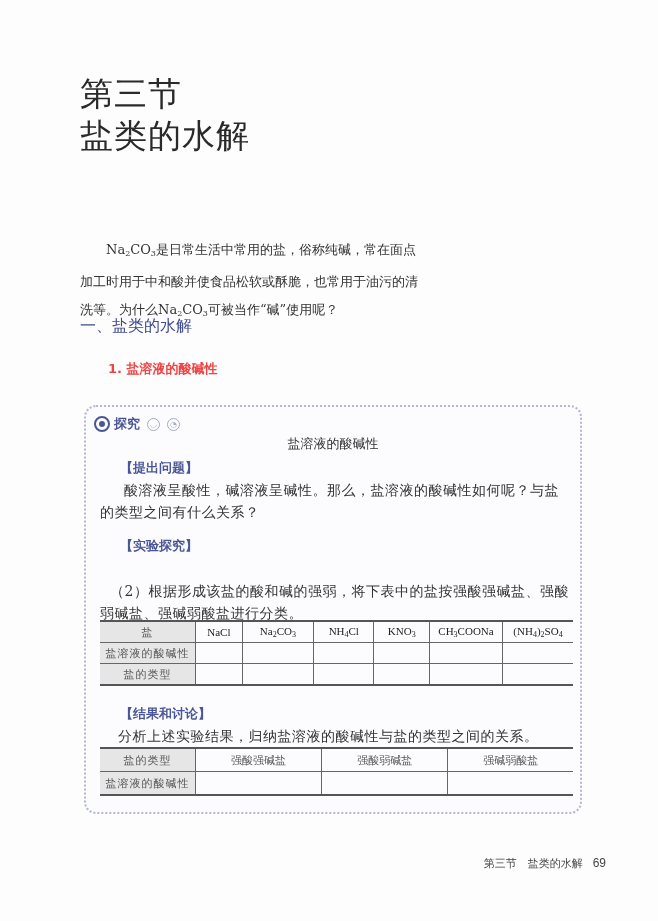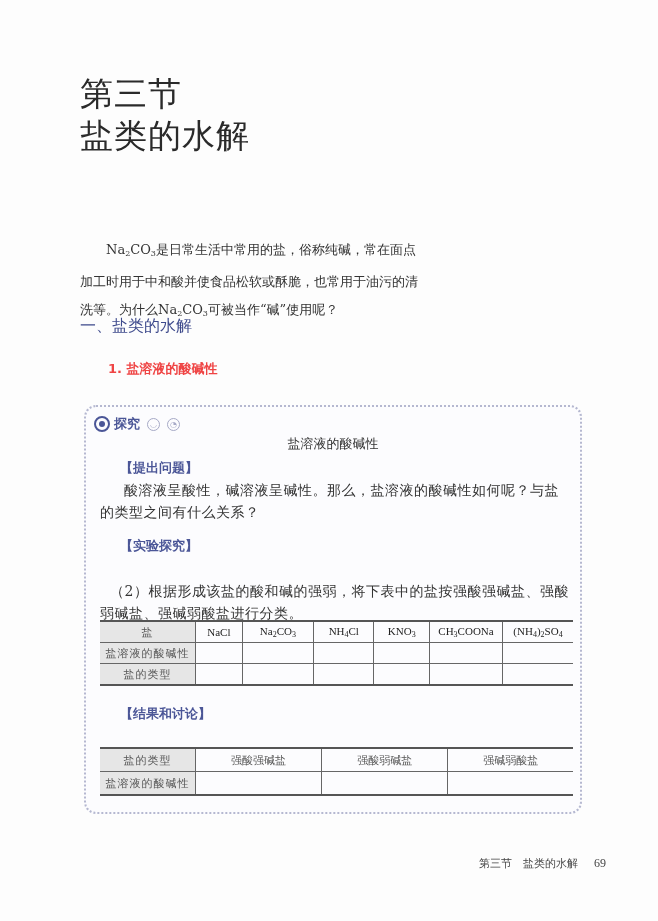--- a/index.html
+++ b/index.html
@@ -58,21 +58,21 @@
   table tr:first-child td, table tr:first-child th { border-top:2px solid #555; }
   table tr:last-child td, table tr:last-child th { border-bottom:2px solid #555; }
   table td:first-child, table th:first-child { border-left:none; }
   table td:last-child, table th:last-child { border-right:none; }
   .hdr { background:#e6e6e6; color:#555; letter-spacing:1px; }
   .t-salts { left:14px; top:213px; width:473px; font-family:"Liberation Serif", serif; }
   .t-types { left:14px; top:340px; width:473px; }
   .footer {
     position:absolute; right:52px; top:856px; font-size:11px; color:#444;
   }
-  .footer .num { margin-left:16px; font-family:Liberation Serif, serif; font-size:12px; }
+  .footer .num { margin-left:10px; font-family:Liberation Sans, sans-serif; font-size:12px; }
 </style>
 </head>
 <body>
 
 <div class="chapter-title t1">第三节</div>
 <div class="chapter-title t2">盐类的水解</div>
 
 <div class="intro">
   <div class="indent"><span>Na</span><sub>2</sub><span>CO</span><sub>3</sub><span>是日常生活中常用的盐，俗称纯碱，常在面点</span></div>
   <div>加工时用于中和酸并使食品松软或酥脆，也常用于油污的清</div>
@@ -123,20 +123,21 @@
           <td></td>
           <td></td>
       <td></td>
           <td></td>
           <td></td>
     </tr>
   </tbody>
     </table>
 
   <div class="bracket" style="top:298px;">【结果和讨论】</div>
+  <div class="para" style="top:318px; text-indent:18px;">分析上述实验结果，归纳盐溶液的酸碱性与盐的类型之间的关系。</div>
 
   <table class="t-types">
     <tbody>
         <tr>
       <td class="hdr" style="width:95px; height:22px;">盐的类型</td>
       <td style="color:#555;">强酸强碱盐</td>
       <td style="color:#555;">强酸弱碱盐</td>
       <td style="color:#555;">强碱弱酸盐</td>
     </tr>
     <tr>

